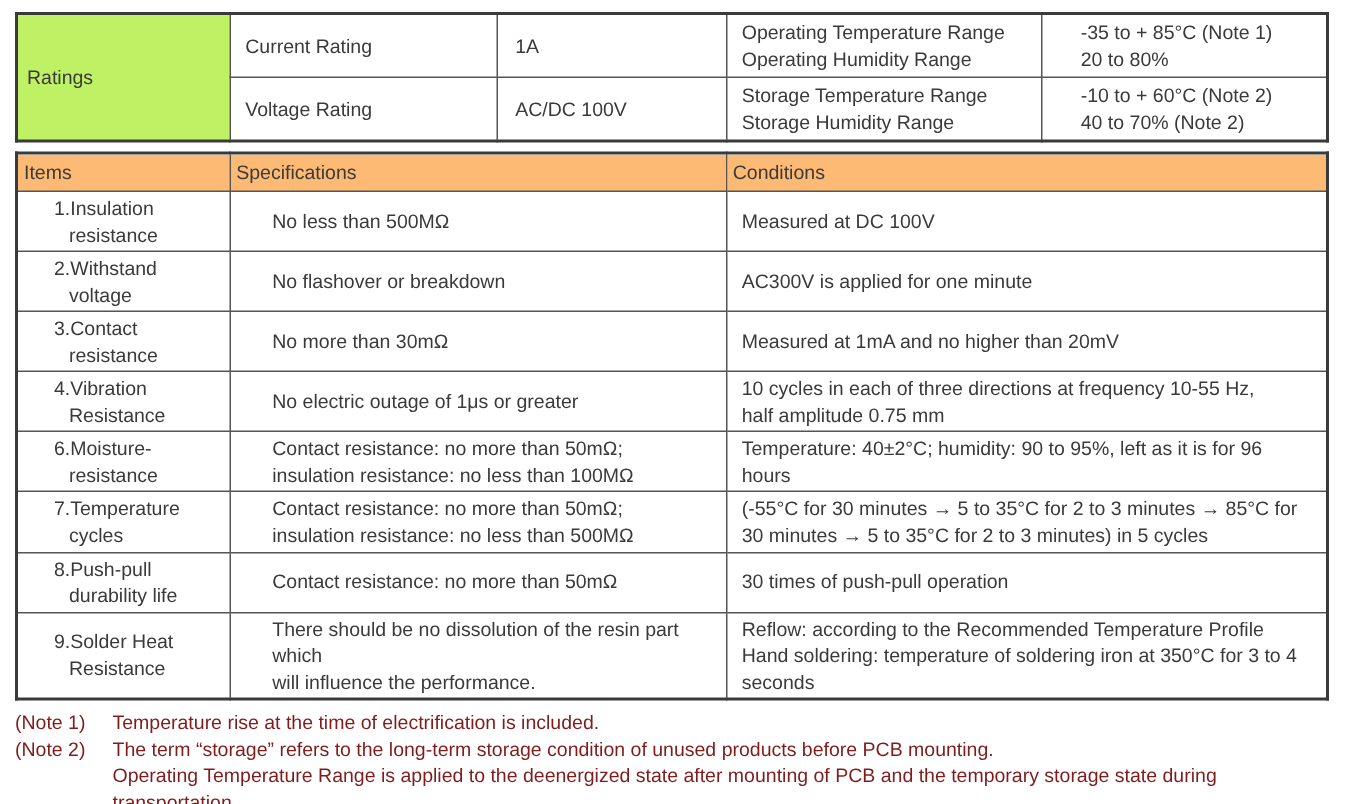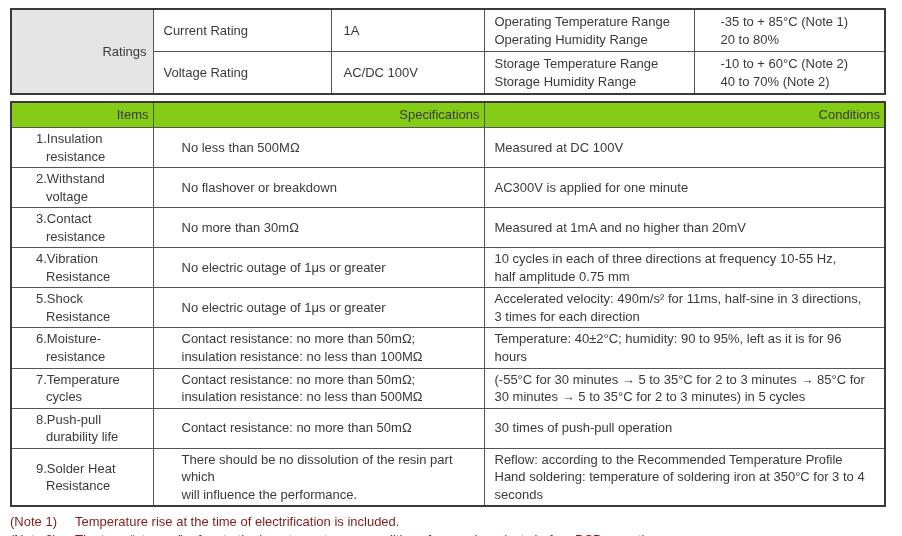--- a/index.html
+++ b/index.html
@@ -17,34 +17,34 @@
     vertical-align:middle;
     padding:2px 6px;
     line-height:1.35;
     overflow:hidden;
   }
   .tbl{border:2px solid #3a3a3a;}
   .pre{white-space:pre-line;}
   
   .ratings td{height:37px;}
   .ratings .hdr-cell{
-    background:#e5e5e5;
-    text-align:right;
+    background:#bef264;
+    text-align:left;
   }
   .ratings .lbl{padding-left:10px;}
   .ratings .val{padding-left:12px;}
   .ratings .rlbl{padding-left:10px;margin-left:31px;}
   .ratings .rval{padding-left:26px;}
   
   .specs{margin-top:6px;}
   .specs thead th{
     height:20px;
-    background:#84cc16;
+    background:#fdba74;
     font-weight:normal;
-    text-align:right;
+    text-align:left;
     padding:2px 4px;
   }
   .specs tbody td{height:34px;}
   .specs td.item{
     padding-left:34px;
     text-indent:-10px;
   }
   .specs td.spec{padding-left:28px;}
   .specs td.cond{padding-left:10px;}
   
@@ -122,26 +122,20 @@
         <td class="spec pre">No more than 30mΩ</td>
         <td class="cond pre">Measured at 1mA and no higher than 20mV</td>
       </tr>
       <tr>
         <td class="item">4.Vibration Resistance</td>
         <td class="spec pre">No electric outage of 1μs or greater</td>
         <td class="cond pre">10 cycles in each of three directions at frequency 10-55 Hz,
 half amplitude 0.75 mm</td>
       </tr>
       <tr>
-        <td class="item">5.Shock Resistance</td>
-        <td class="spec pre">No electric outage of 1μs or greater</td>
-        <td class="cond pre">Accelerated velocity: 490m/s² for 11ms, half-sine in 3 directions,
-3 times for each direction</td>
-      </tr>
-      <tr>
         <td class="item">6.Moisture-resistance</td>
         <td class="spec pre">Contact resistance: no more than 50mΩ;
 insulation resistance: no less than 100MΩ</td>
         <td class="cond pre">Temperature: 40±2°C; humidity: 90 to 95%, left as it is for 96
 hours</td>
       </tr>
       <tr>
         <td class="item">7.Temperature cycles</td>
         <td class="spec pre">Contact resistance: no more than 50mΩ;
 insulation resistance: no less than 500MΩ</td>

